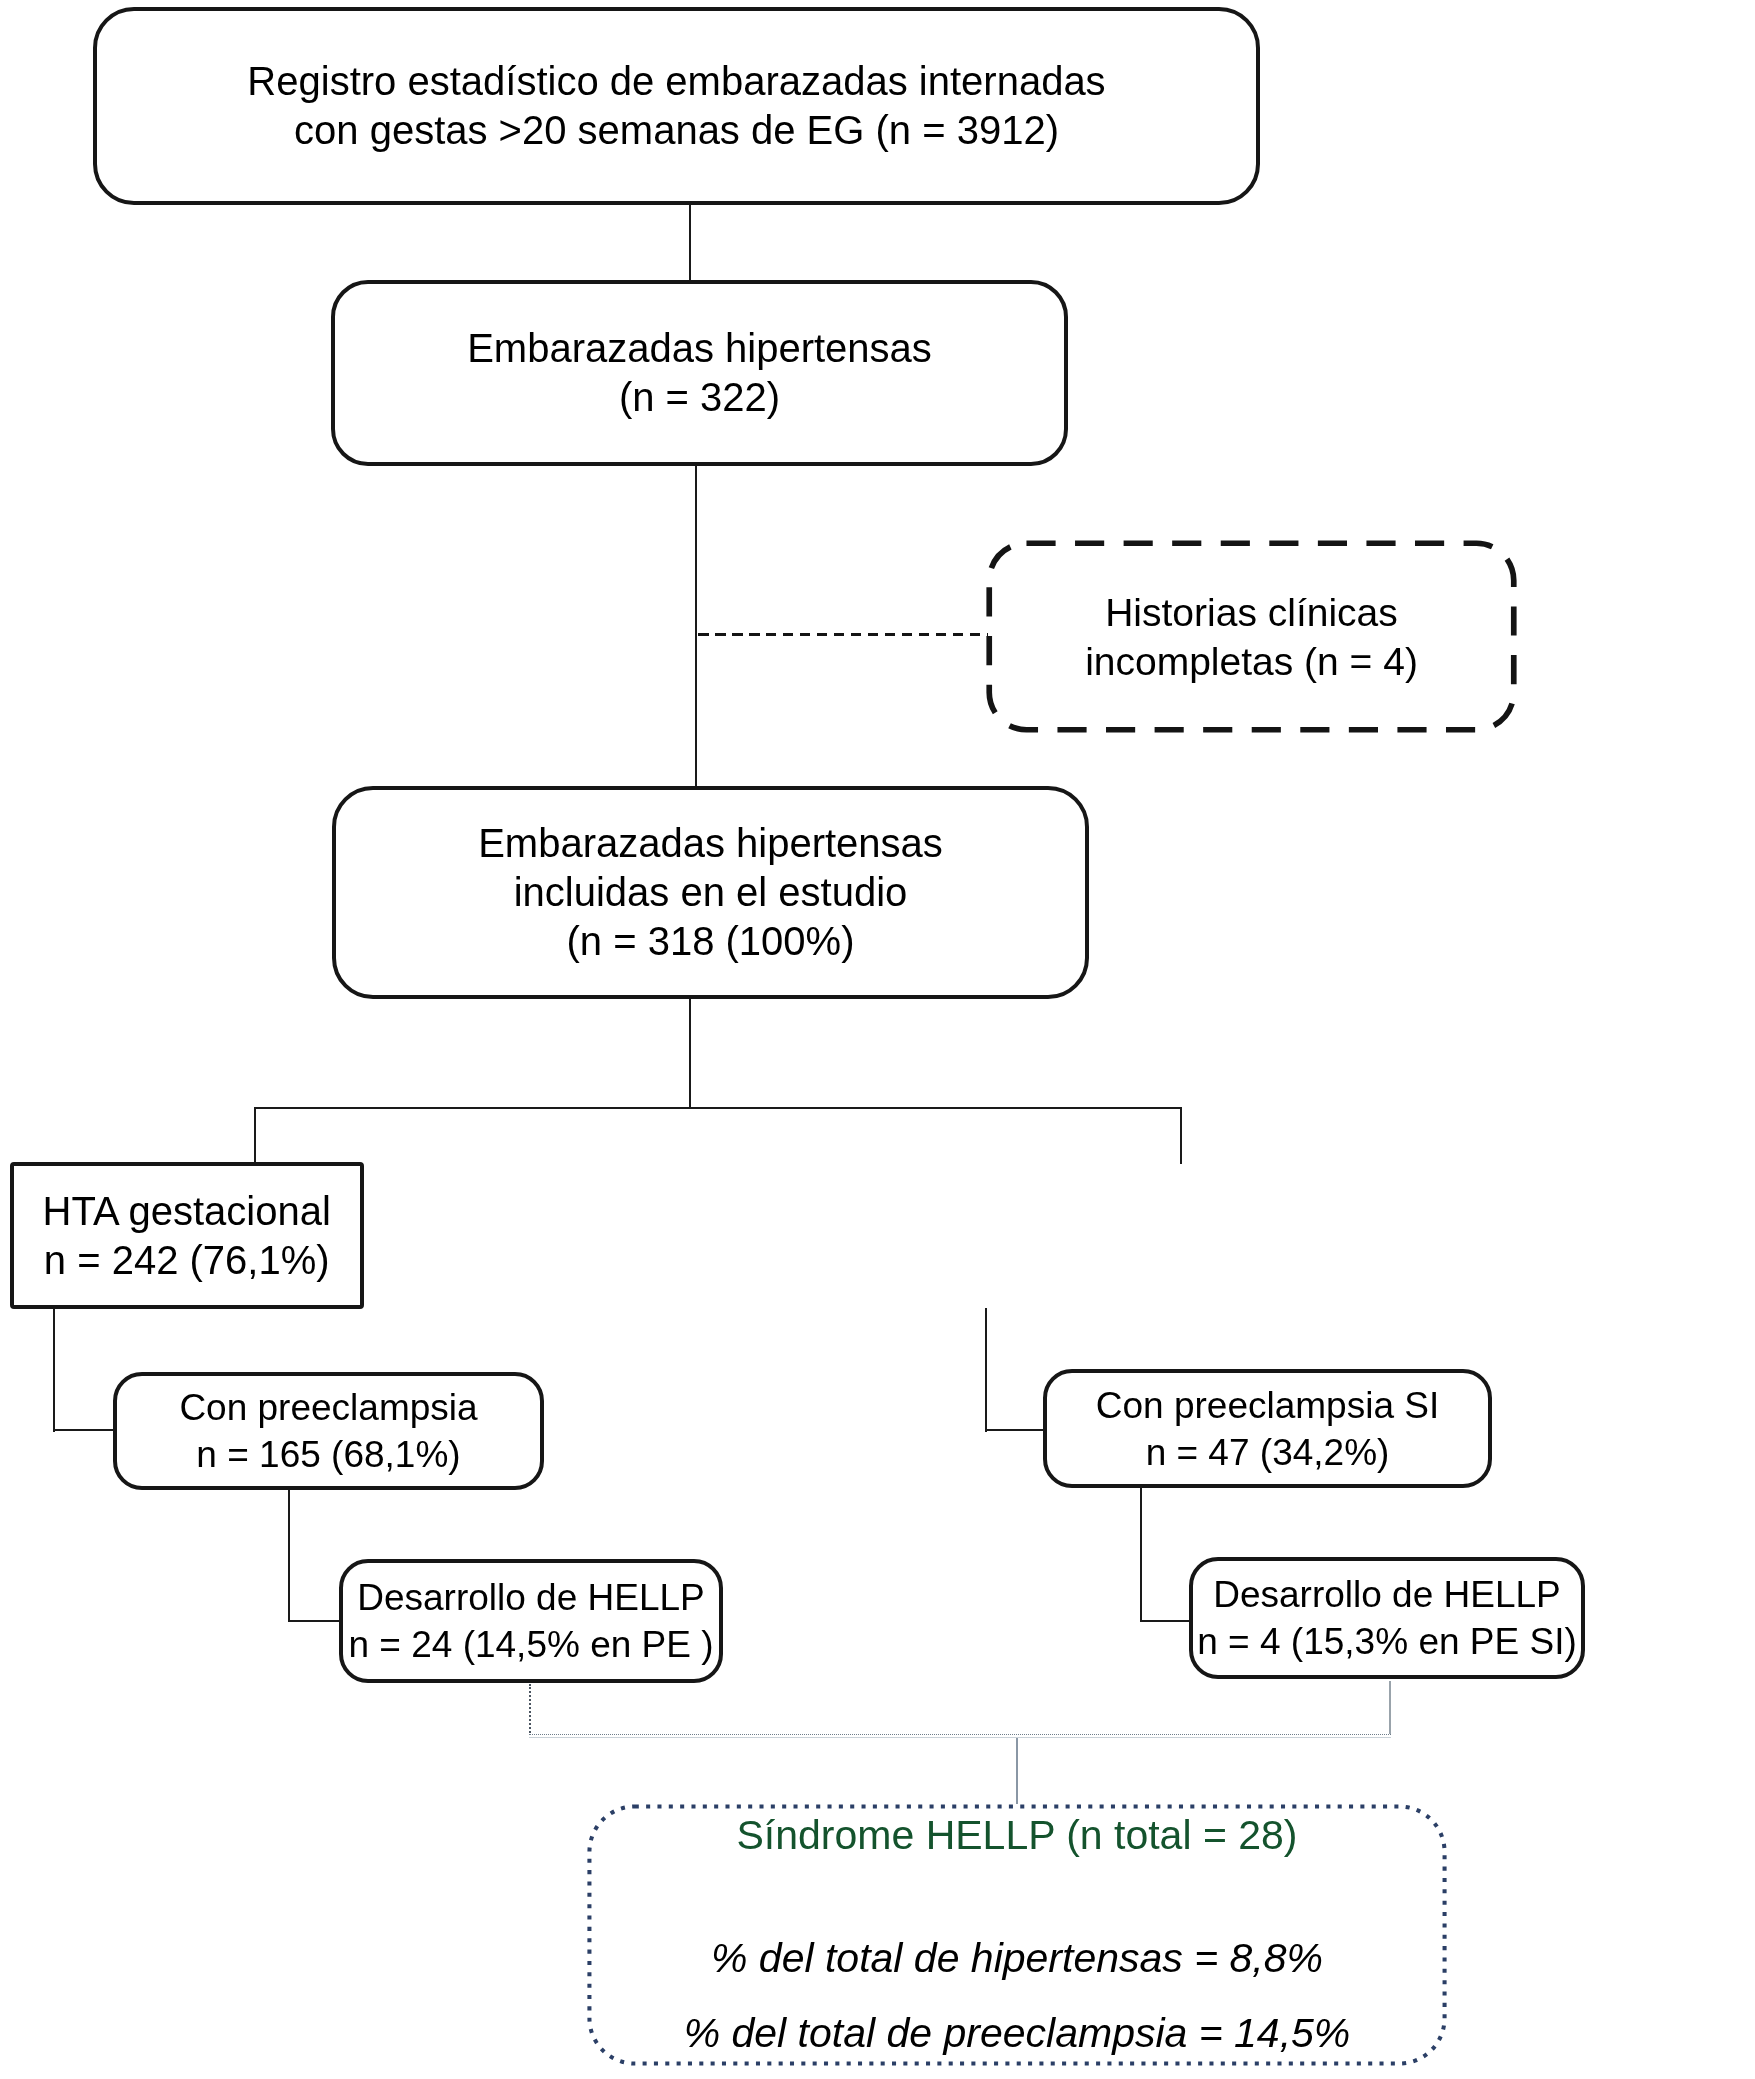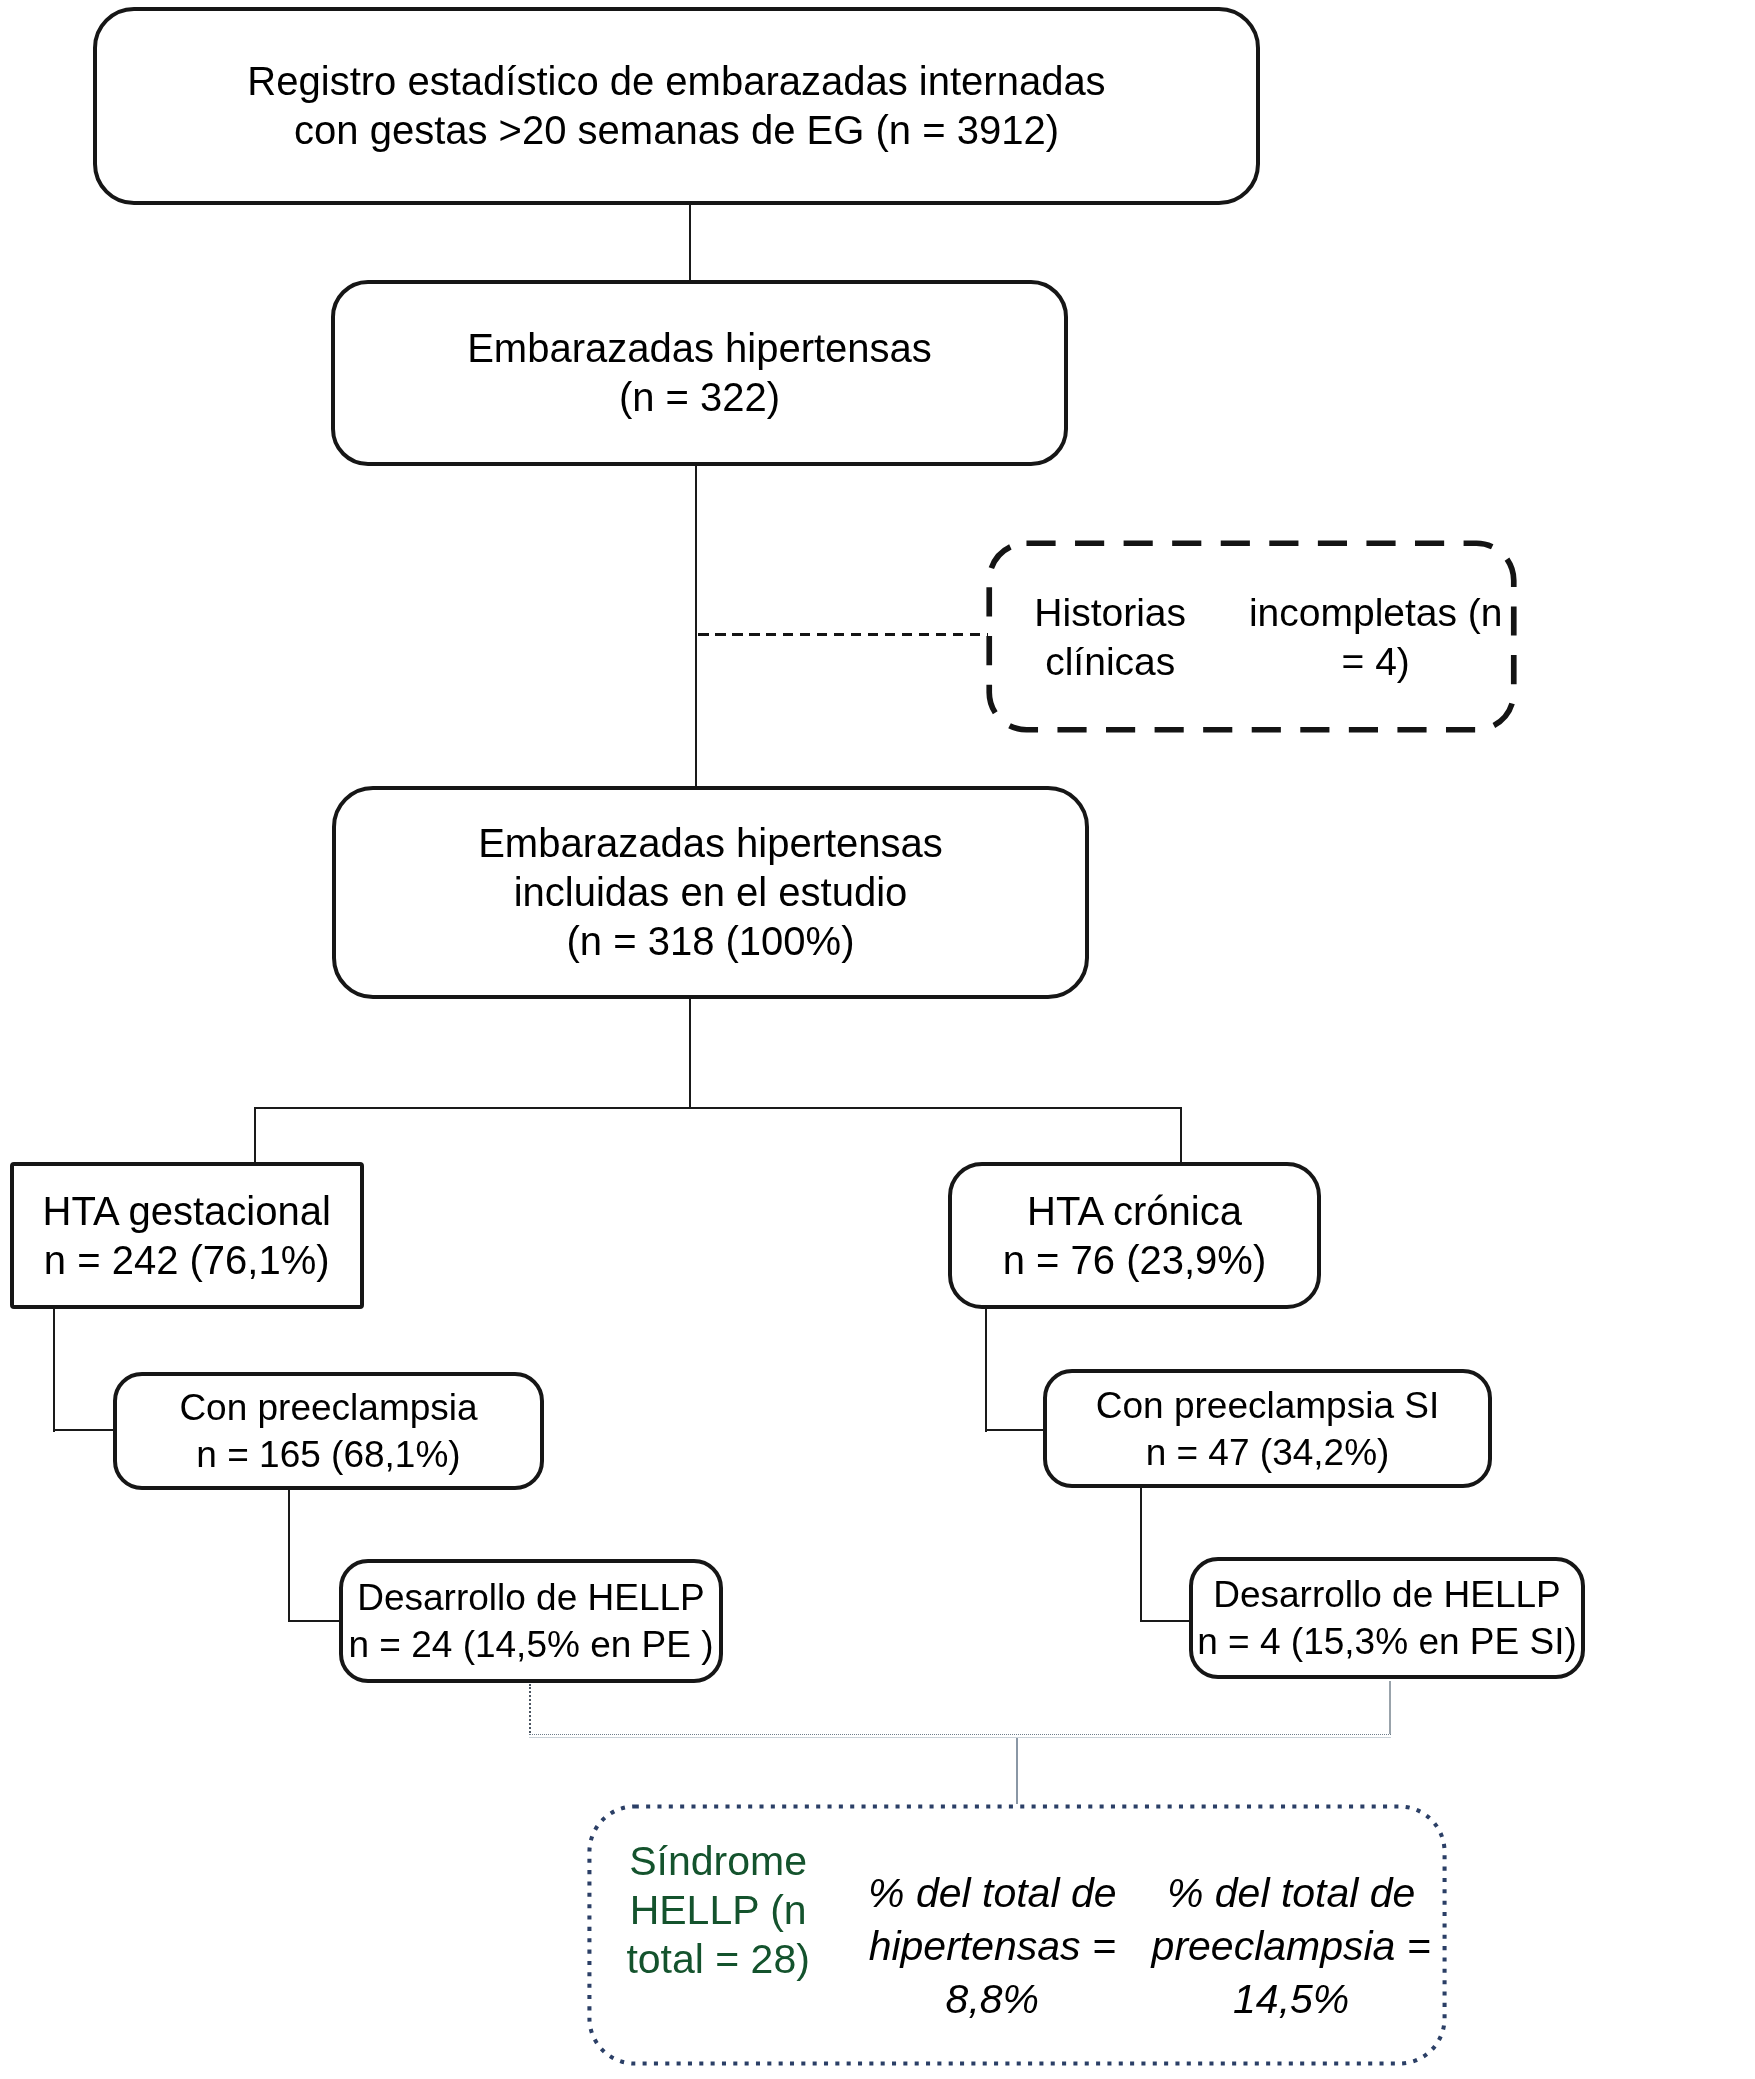--- a/index.html
+++ b/index.html
@@ -34,21 +34,21 @@
   #b-historias  {left:986px; top:540px;  width:531px;  height:193px; font-size:39px;}
   #b-incluidas  {left:332px;  top:786px;  width:757px;  height:213px; border-radius:41px;}
   #b-hta-gest   {left:9.7px;   top:1162px; width:354px;  height:147px; border-radius:4px;}
   #b-hta-cron   {left:948px; top:1162px; width:373px;  height:147px; border-radius:34px;}
   #b-pre        {left:113px;  top:1372px; width:431px;  height:118px;}
   #b-pre-si     {left:1043px; top:1369px; width:449px;  height:119px;}
   #b-hellp-l    {left:339px;  top:1559px; width:384px;  height:124px;}
   #b-hellp-r    {left:1189px; top:1557px; width:396px;  height:122px;}
   #b-sindrome   {left:587px;  top:1804px; width:860px; height:262px; border-radius:45px;}
   .svg-border{position:absolute;left:0;top:0;width:100%;height:100%;z-index:1;}
-  .box-inner{position:relative;z-index:2;display:flex;align-items:center;}
+  .box-inner{position:relative;z-index:2;display:flex;flex-direction:column;align-items:center;}
   #b-sindrome .title{color:#14532d;font-size:41px;margin-bottom:50px;}
   #b-sindrome .stat{font-style:italic;font-size:41px;line-height:53px;margin-top:22px;}
   
   .conn{position:absolute;background:#1a1a1a;z-index:1;}
   .conn.v{width:2.4px;}
   .conn.h{height:2.4px;}
   .conn.dash-h{
     height:3.2px;background:repeating-linear-gradient(90deg,#141414 0 10.5px,transparent 10.5px 17px);
   }
   .conn.dot-v{width:0;background:none;border-left:2.4px dotted #4a5560;}
@@ -128,24 +128,20 @@
     <span>Embarazadas hipertensas</span>
     <span>incluidas en el estudio</span>
     <span>(n = 318 (100%)</span>
   </div>
 
   <div class="box" id="b-hta-gest">
     <span>HTA gestacional</span>
     <span>n = 242 (76,1%)</span>
   </div>
 
-  <div class="box" id="b-hta-cron">
-    <span>HTA crónica</span>
-    <span>n = 76 (23,9%)</span>
-  </div>
 
   <div class="box small" id="b-pre">
     <span>Con preeclampsia</span>
     <span>n = 165 (68,1%)</span>
   </div>
 
   <div class="box small" id="b-pre-si">
     <span>Con preeclampsia SI</span>
     <span>n = 47 (34,2%)</span>
   </div>

